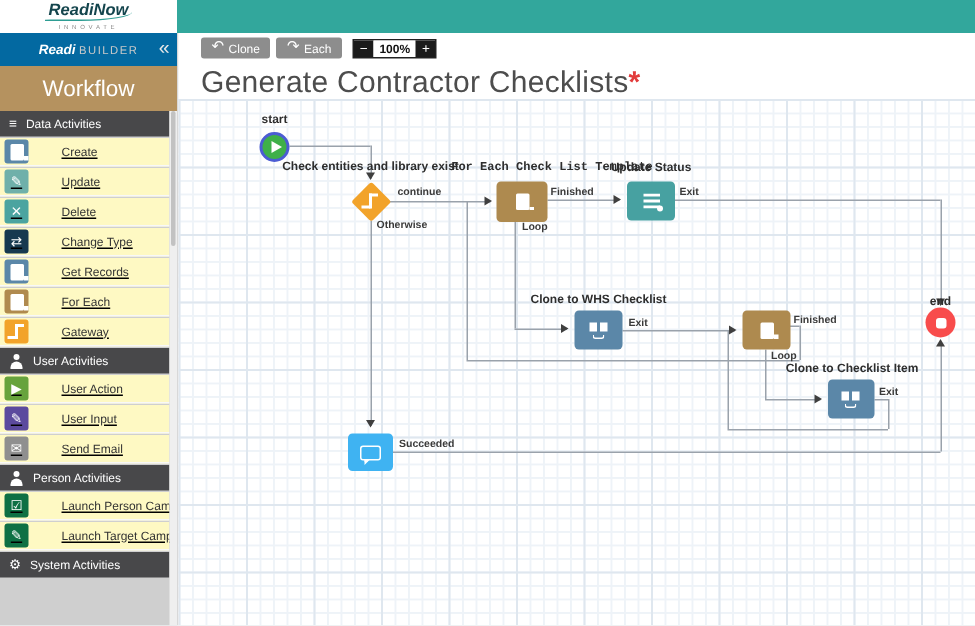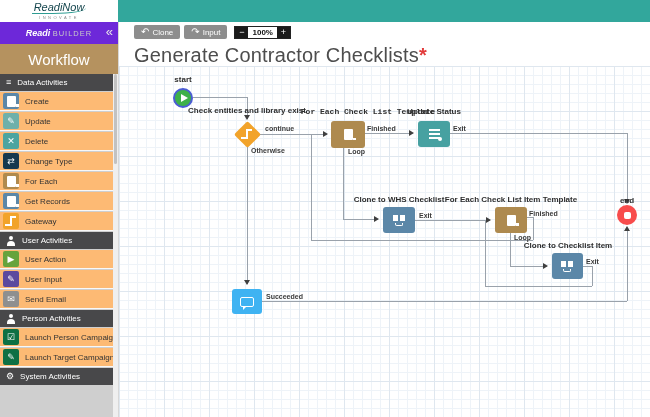--- a/index.html
+++ b/index.html
@@ -2,35 +2,35 @@
 <html><head>
 <meta charset="utf-8">
 <style>
   html,body{margin:0;padding:0;background:#dfe3e6;}
   *{box-sizing:border-box;font-family:"Liberation Sans",sans-serif;}
   .app{position:relative;width:650px;height:417px;overflow:hidden;background:#fff;}
 
   
   .topbar{position:absolute;left:0;top:0;width:650px;height:22px;background:#32a79c;}
   .logo-box{position:absolute;left:0;top:0;width:118px;height:22px;background:#fff;display:flex;flex-direction:column;align-items:center;justify-content:center;}
-  .logo-text{font-size:11px;font-weight:normal;font-style:italic;color:#14454d;line-height:10px;border-bottom:1px solid #2e9d93;border-radius:0 0 60%/6px;padding:0 2px 1px;}
+  .logo-text{font-size:11px;font-weight:bold;font-style:italic;color:#14454d;line-height:10px;border-bottom:1px solid #2e9d93;border-radius:0 0 60%/6px;padding:0 2px 1px;}
   .logo-sub{font-size:4px;letter-spacing:2.5px;color:#8a8a8a;line-height:5px;margin-top:1px;}
 
   
   .sidebar{position:absolute;left:0;top:22px;width:118px;height:395px;background:#cfcfcf;}
-  .builder-header{height:22px;background:#6d28d9;display:flex;align-items:center;justify-content:center;position:relative;}
+  .builder-header{height:22px;background:#0369a1;display:flex;align-items:center;justify-content:center;position:relative;}
   .builder-title{color:#fff;font-size:8.5px;}
   .builder-title em{font-weight:bold;font-style:italic;font-size:9px;}
   .builder-title span{color:#c9c9c9;letter-spacing:1px;font-size:7.5px;}
   .collapse{position:absolute;right:5px;top:2px;color:#e8e8e8;font-size:13px;line-height:16px;cursor:pointer;}
   .workflow-title{height:30px;background:#b5925f;color:#fff;font-size:15px;display:flex;align-items:center;justify-content:center;}
   .activity-list{position:absolute;left:0;top:52px;right:5px;bottom:0;overflow:hidden;background:#cfcfcf;}
   .section-header{height:17px;margin-bottom:1px;background:#48484a;color:#fff;font-size:8px;display:flex;align-items:center;gap:6px;padding-left:6px;}
   .section-header .tglyph{font-size:9px;color:#fff;}
-  .item{height:19px;margin-bottom:1px;background:#fdba74;display:flex;align-items:center;gap:6px;padding-left:3px;border-bottom:1px solid #f8f8f8;cursor:pointer;}
+  .item{height:19px;margin-bottom:1px;background:#fef9c3;display:flex;align-items:center;gap:22px;padding-left:3px;border-bottom:1px solid #f8f8f8;cursor:pointer;text-decoration:underline;}
   .item .ic{width:16px;height:16px;border-radius:2px;display:flex;align-items:center;justify-content:center;flex:0 0 16px;}
   .item .lbl{font-size:8px;color:#333;white-space:nowrap;}
   .tglyph{color:#fff;font-size:9px;line-height:9px;}
   .sidebar-scrollbar{position:absolute;right:0;top:52px;bottom:0;width:5px;background:#efefef;}
   .sidebar-scrollbar .thumb{position:absolute;top:0;left:1px;width:3px;height:90px;background:#c2c2c2;border-radius:2px;}
 
   
   .canvas{position:absolute;left:118px;top:22px;width:532px;height:395px;background:#fff;border-left:1px solid #d8d8d8;}
   .canvas-header{position:relative;height:44px;background:#fff;}
   .toolbar{position:absolute;left:15px;top:3px;display:flex;align-items:center;gap:4px;}
@@ -127,30 +127,30 @@
           </span>
           <span class="lbl">Delete</span>
         </div>
         <div class="item">
           <span class="ic" style="background: rgb(22, 57, 79);">
             <span class="tglyph">⇄</span>
           </span>
           <span class="lbl">Change Type</span>
         </div>
         <div class="item">
+          <span class="ic" style="background: rgb(91, 135, 168);">
+            <span class="g-doc"></span>
+          </span>
+          <span class="lbl">Get Records</span>
+        </div>
+        <div class="item">
           <span class="ic" style="background: rgb(176, 138, 78);">
             <span class="g-doc"></span>
           </span>
           <span class="lbl">For Each</span>
-        </div>
-        <div class="item">
-          <span class="ic" style="background: rgb(91, 135, 168);">
-            <span class="g-doc"></span>
-          </span>
-          <span class="lbl">Get Records</span>
         </div>
         <div class="item">
           <span class="ic" style="background: rgb(242, 163, 42);">
             <span class="g-gateway"></span>
           </span>
           <span class="lbl">Gateway</span>
         </div>
         <div class="section-header">
           <span class="g-person"></span>
           <span>User Activities</span>
@@ -201,21 +201,21 @@
 
   <main class="canvas">
     <div class="canvas-header">
       <div class="toolbar">
         <button class="tbtn">
           <span class="ar">↶</span>
           <span>Clone</span>
         </button>
         <button class="tbtn">
           <span class="ar">↷</span>
-          <span>Input</span>
+          <span>Each</span>
         </button>
         <div class="zoomctl">
           <button class="zbtn">−</button>
           <span class="zlevel">100%</span>
           <button class="zbtn">+</button>
         </div>
       </div>
       <div class="page-title"><span>Generate Contractor Checklists</span><span class="req">*</span></div>
     </div>
     <div class="grid"></div>
@@ -282,21 +282,20 @@
       <div class="node-label" style="left: 434px; top: 107px;">Update Status</div>
       <div class="node-rect" style="background: rgb(91, 135, 168); left: 383px; top: 207px; width: 32px; height: 26px;">
         <span class="g-clone">
           <b></b>
         </span>
       </div>
       <div class="node-label" style="left: 399px; top: 195px;">Clone to WHS Checklist</div>
       <div class="node-rect" style="background: rgb(174, 138, 79); left: 495px; top: 207px; width: 32px; height: 26px;">
         <span class="g-doc"></span>
       </div>
-      <div class="node-label" style="left: 511px; top: 195px;">For Each Check List Item Template</div>
       <div class="node-rect" style="background: rgb(91, 135, 168); left: 552px; top: 253px; width: 31px; height: 26px;">
         <span class="g-clone">
           <b></b>
         </span>
       </div>
       <div class="node-label" style="left: 568px; top: 241px;">Clone to Checklist Item</div>
       <div class="node-rect" style="background: rgb(63, 179, 242); left: 232px; top: 289px; width: 30px; height: 25px;">
         <span class="g-bubble"></span>
       </div>
       <div class="node-circle" style="background: rgb(248, 76, 76); left: 617px; top: 205px; width: 20px; height: 20px;">

